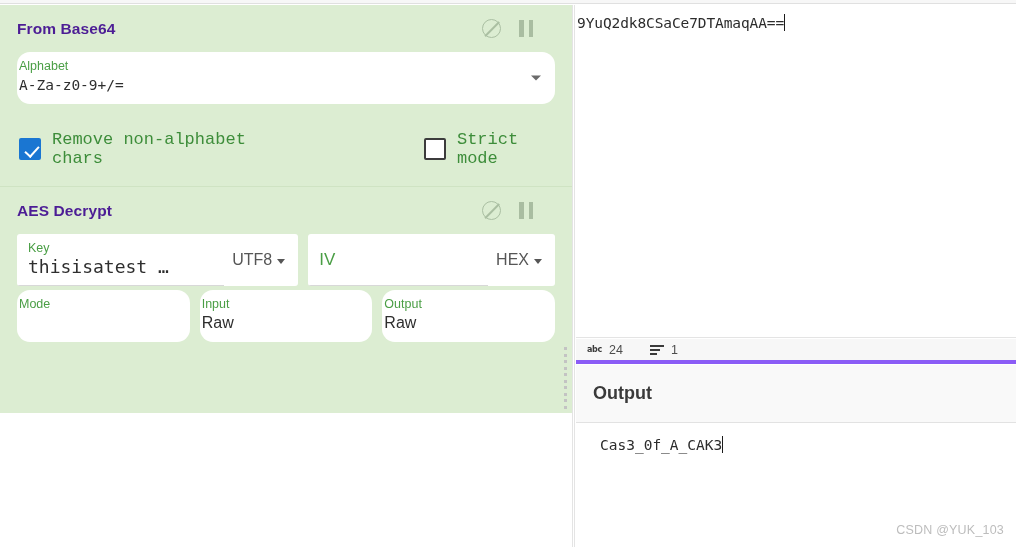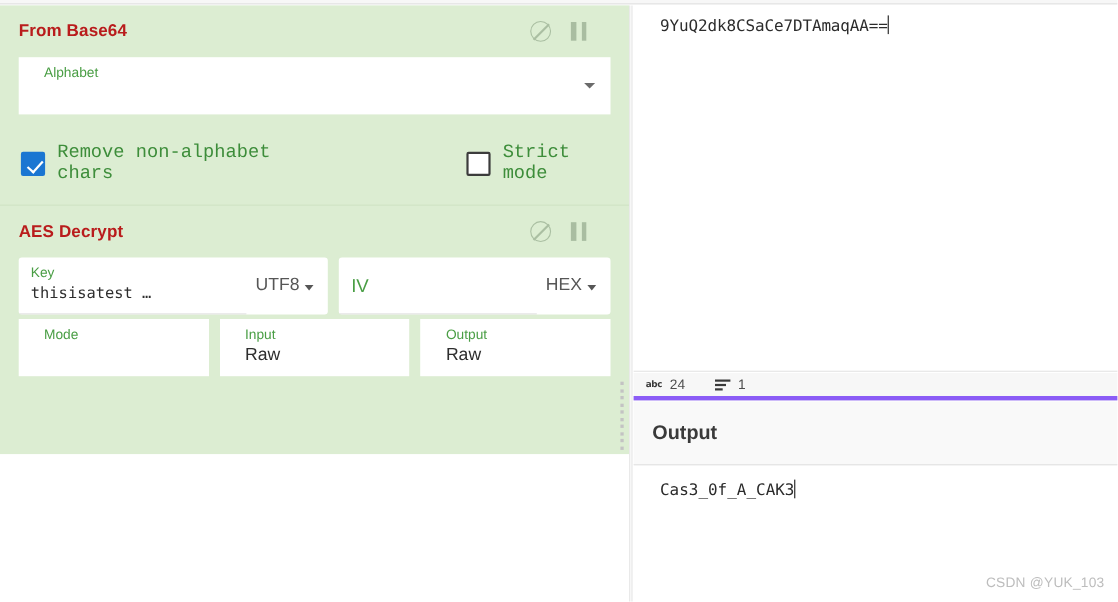--- a/index.html
+++ b/index.html
@@ -51,21 +51,21 @@
 
   .op-header {
     display: flex;
     align-items: center;
     justify-content: space-between;
     margin-bottom: 14px;
   }
   .op-title {
     font-size: 15.5px;
     font-weight: bold;
-    color: #b91c1c;
+    color: #4c1d95;
     letter-spacing: 0.1px;
   }
   .op-icons {
     display: flex;
     align-items: center;
     gap: 18px;
     padding-right: 22px;
   }
   .icon-ban {
     width: 19px; height: 19px;
@@ -89,23 +89,23 @@
   }
   .icon-pause span {
     display: block;
     width: 4.5px; height: 17px;
     background: #a9bda1;
   }
 
   
   .arg {
     background: #ffffff;
-    border-radius: 0;
-    position: relative;
-    padding: 7px 10px 6px 23px;
+    border-radius: 13px;
+    position: relative;
+    padding: 7px 10px 6px 2px;
     height: 52px;
   }
   .arg-label {
     font-size: 12.5px;
     color: #4a9e45;
     line-height: 15px;
     display: block;
   }
   .arg-value {
     font-family: "DejaVu Sans Mono", monospace;
@@ -191,21 +191,21 @@
   .kv-box.key { width: 302px; }
   .kv-box.iv  { width: 265px; }
 
   .kv-text {
     flex: 1 1 auto;
     padding: 7px 6px 6px 11px;
     min-width: 0;
     border-bottom: 1px solid #d8d8d8;
   }
   .kv-text .arg-value {
-    font-size: 14px;
+    font-size: 18px;
   }
   .kv-plain {
     font-size: 17px;
     color: #4a9e45;
     line-height: 38px;
   }
   .kv-enc {
     flex: 0 0 auto;
     display: flex;
     align-items: center;
@@ -260,21 +260,21 @@
   
   .input-panel {
     position: absolute;
     left: 576px; top: 5px;
     width: 440px;
     height: 333px;
     background: #ffffff;
     border-bottom: 1px solid #e4e4e4;
   }
   .input-text {
-    padding: 9px 0 0 24px;
+    padding: 9px 0 0 1px;
     font-family: "DejaVu Sans Mono", monospace;
     font-size: 14.5px;
     color: #2c2c2c;
     letter-spacing: -0.1px;
     white-space: pre;
     position: relative;
     display: inline-block;
   }
   .text-caret {
     display: inline-block;
@@ -393,20 +393,21 @@
           <span class="icon-ban"></span>
           <span class="icon-pause">
             <span></span>
               <span></span>
           </span>
         </div>
       </div>
 
       <div class="arg full">
         <span class="arg-label">Alphabet</span>
+        <span class="arg-value">A-Za-z0-9+/=</span>
         <span class="caret"></span>
       </div>
 
       <div class="check-row">
         <div class="check-item">
           <span class="cb checked"></span>
           <span class="check-label">Remove non-alphabet chars</span>
         </div>
         <div class="check-item second">
           <span class="cb"></span>

